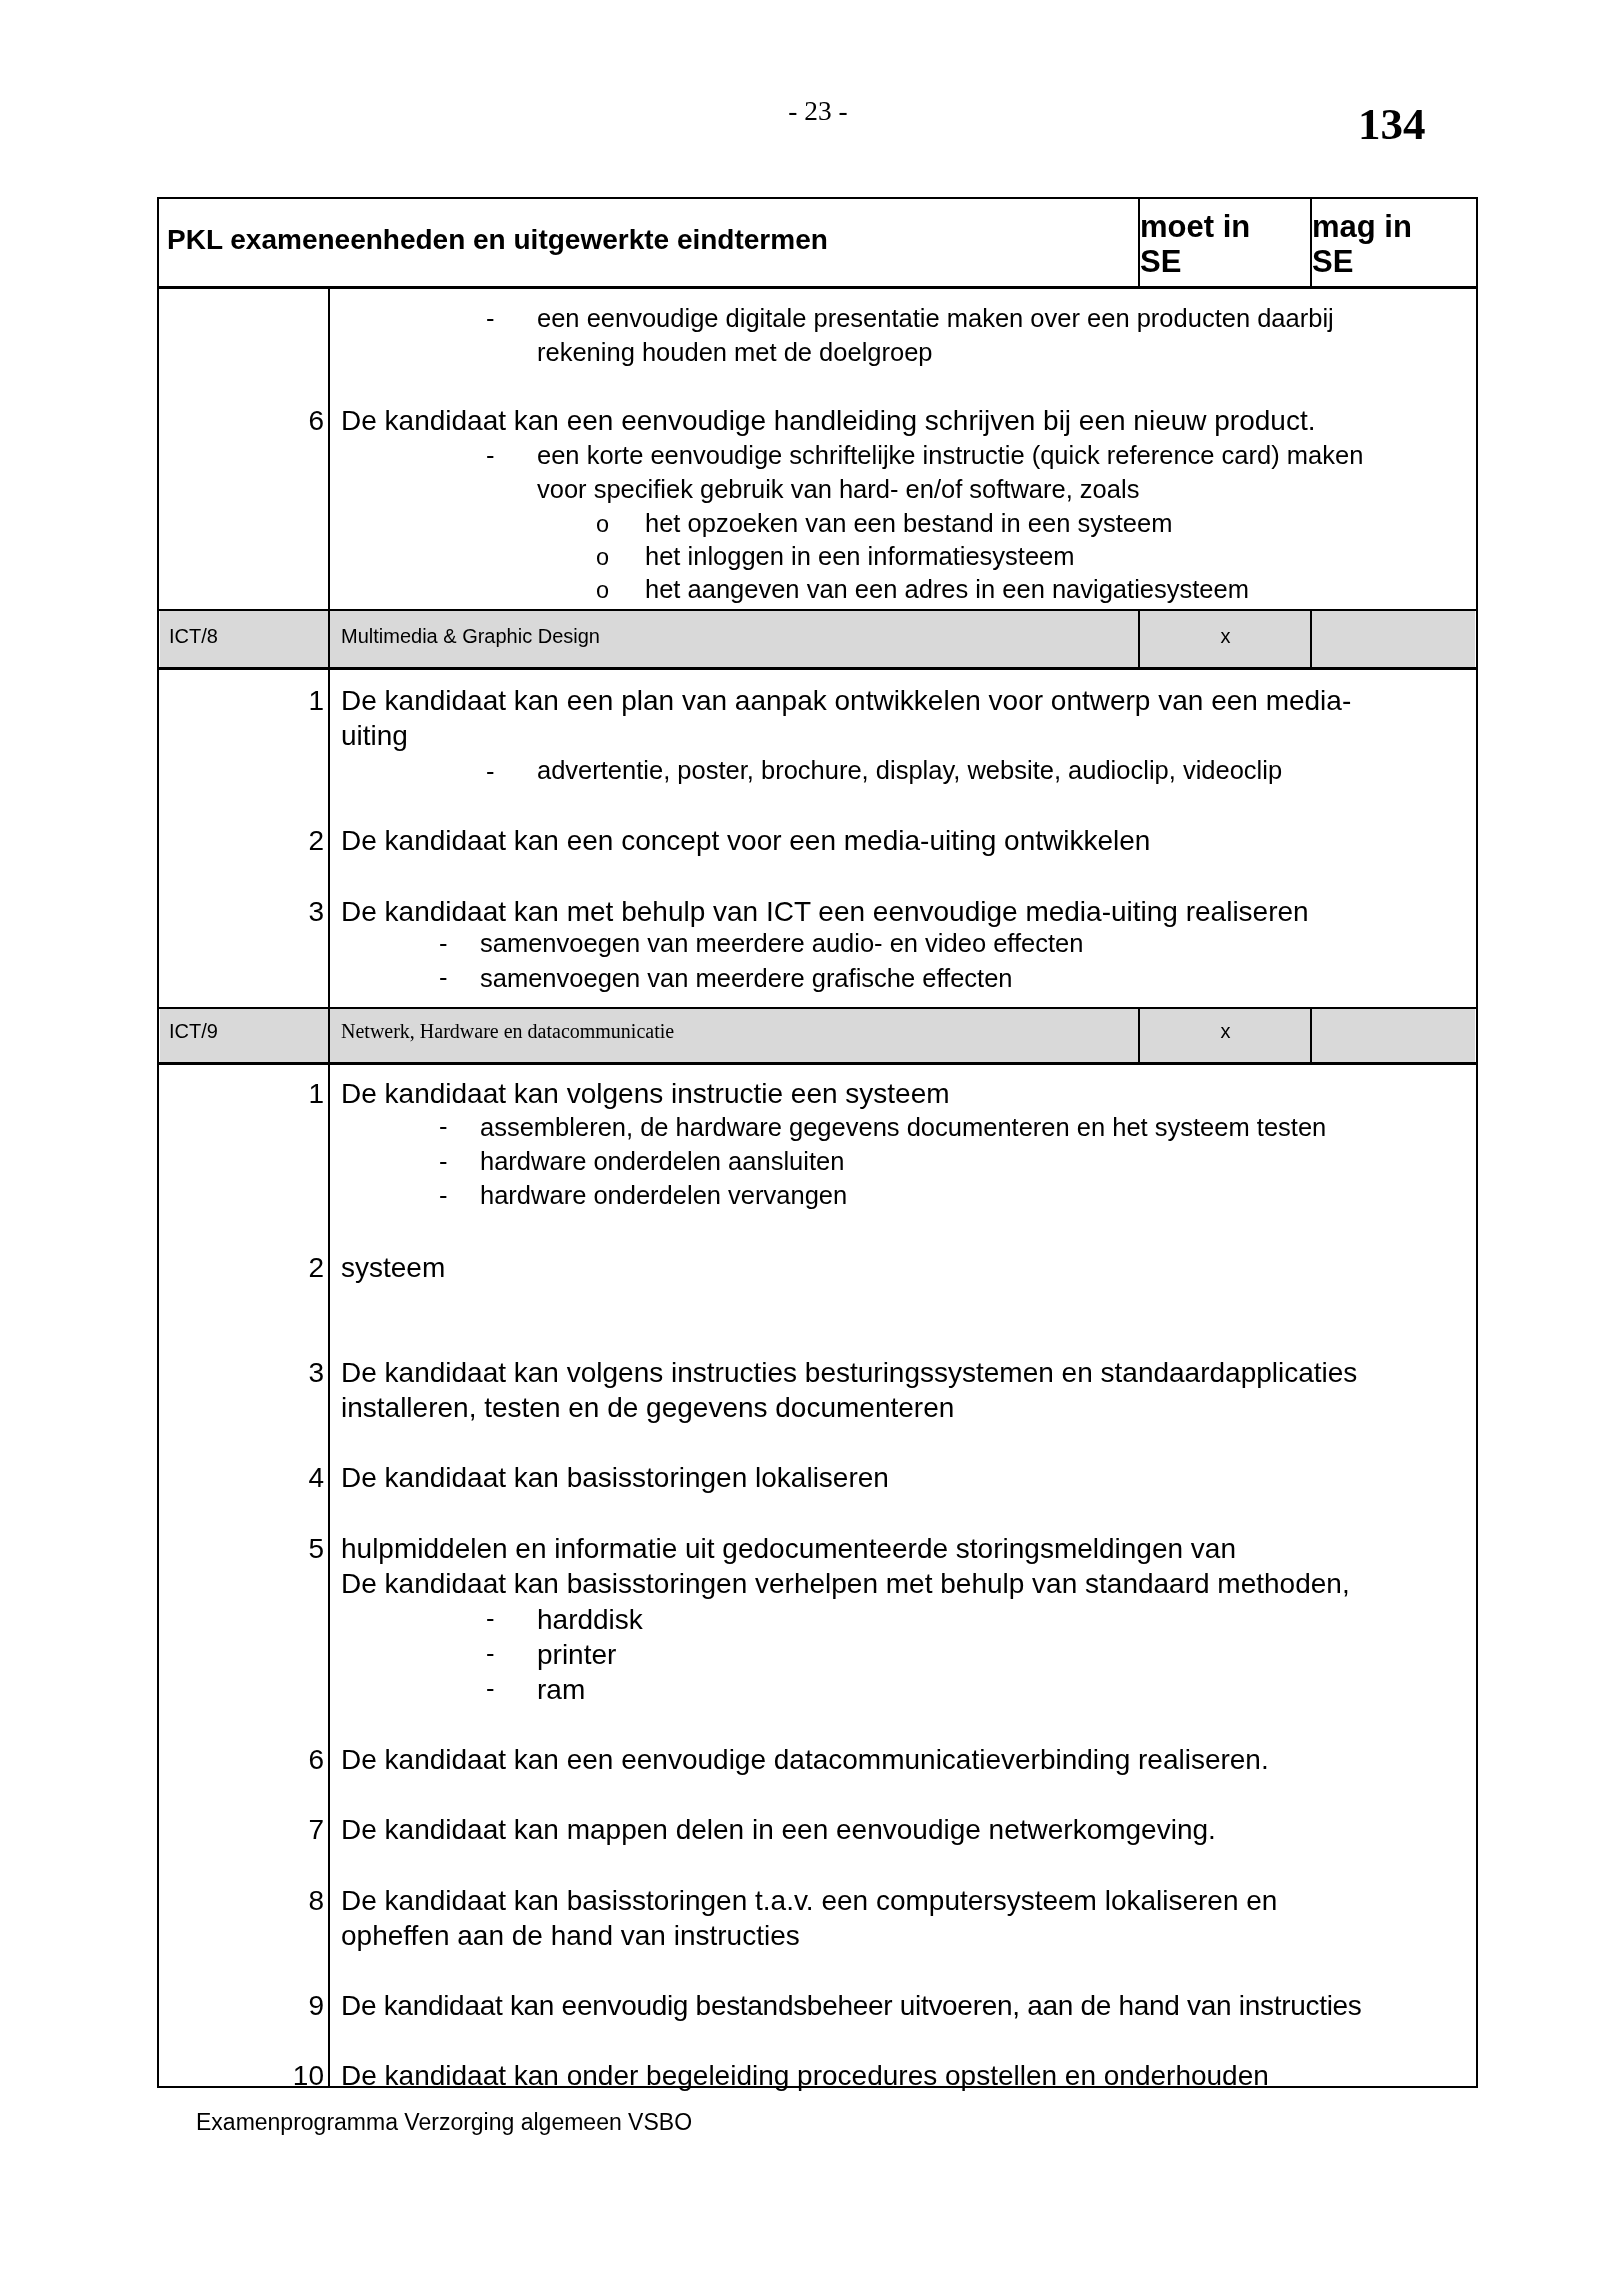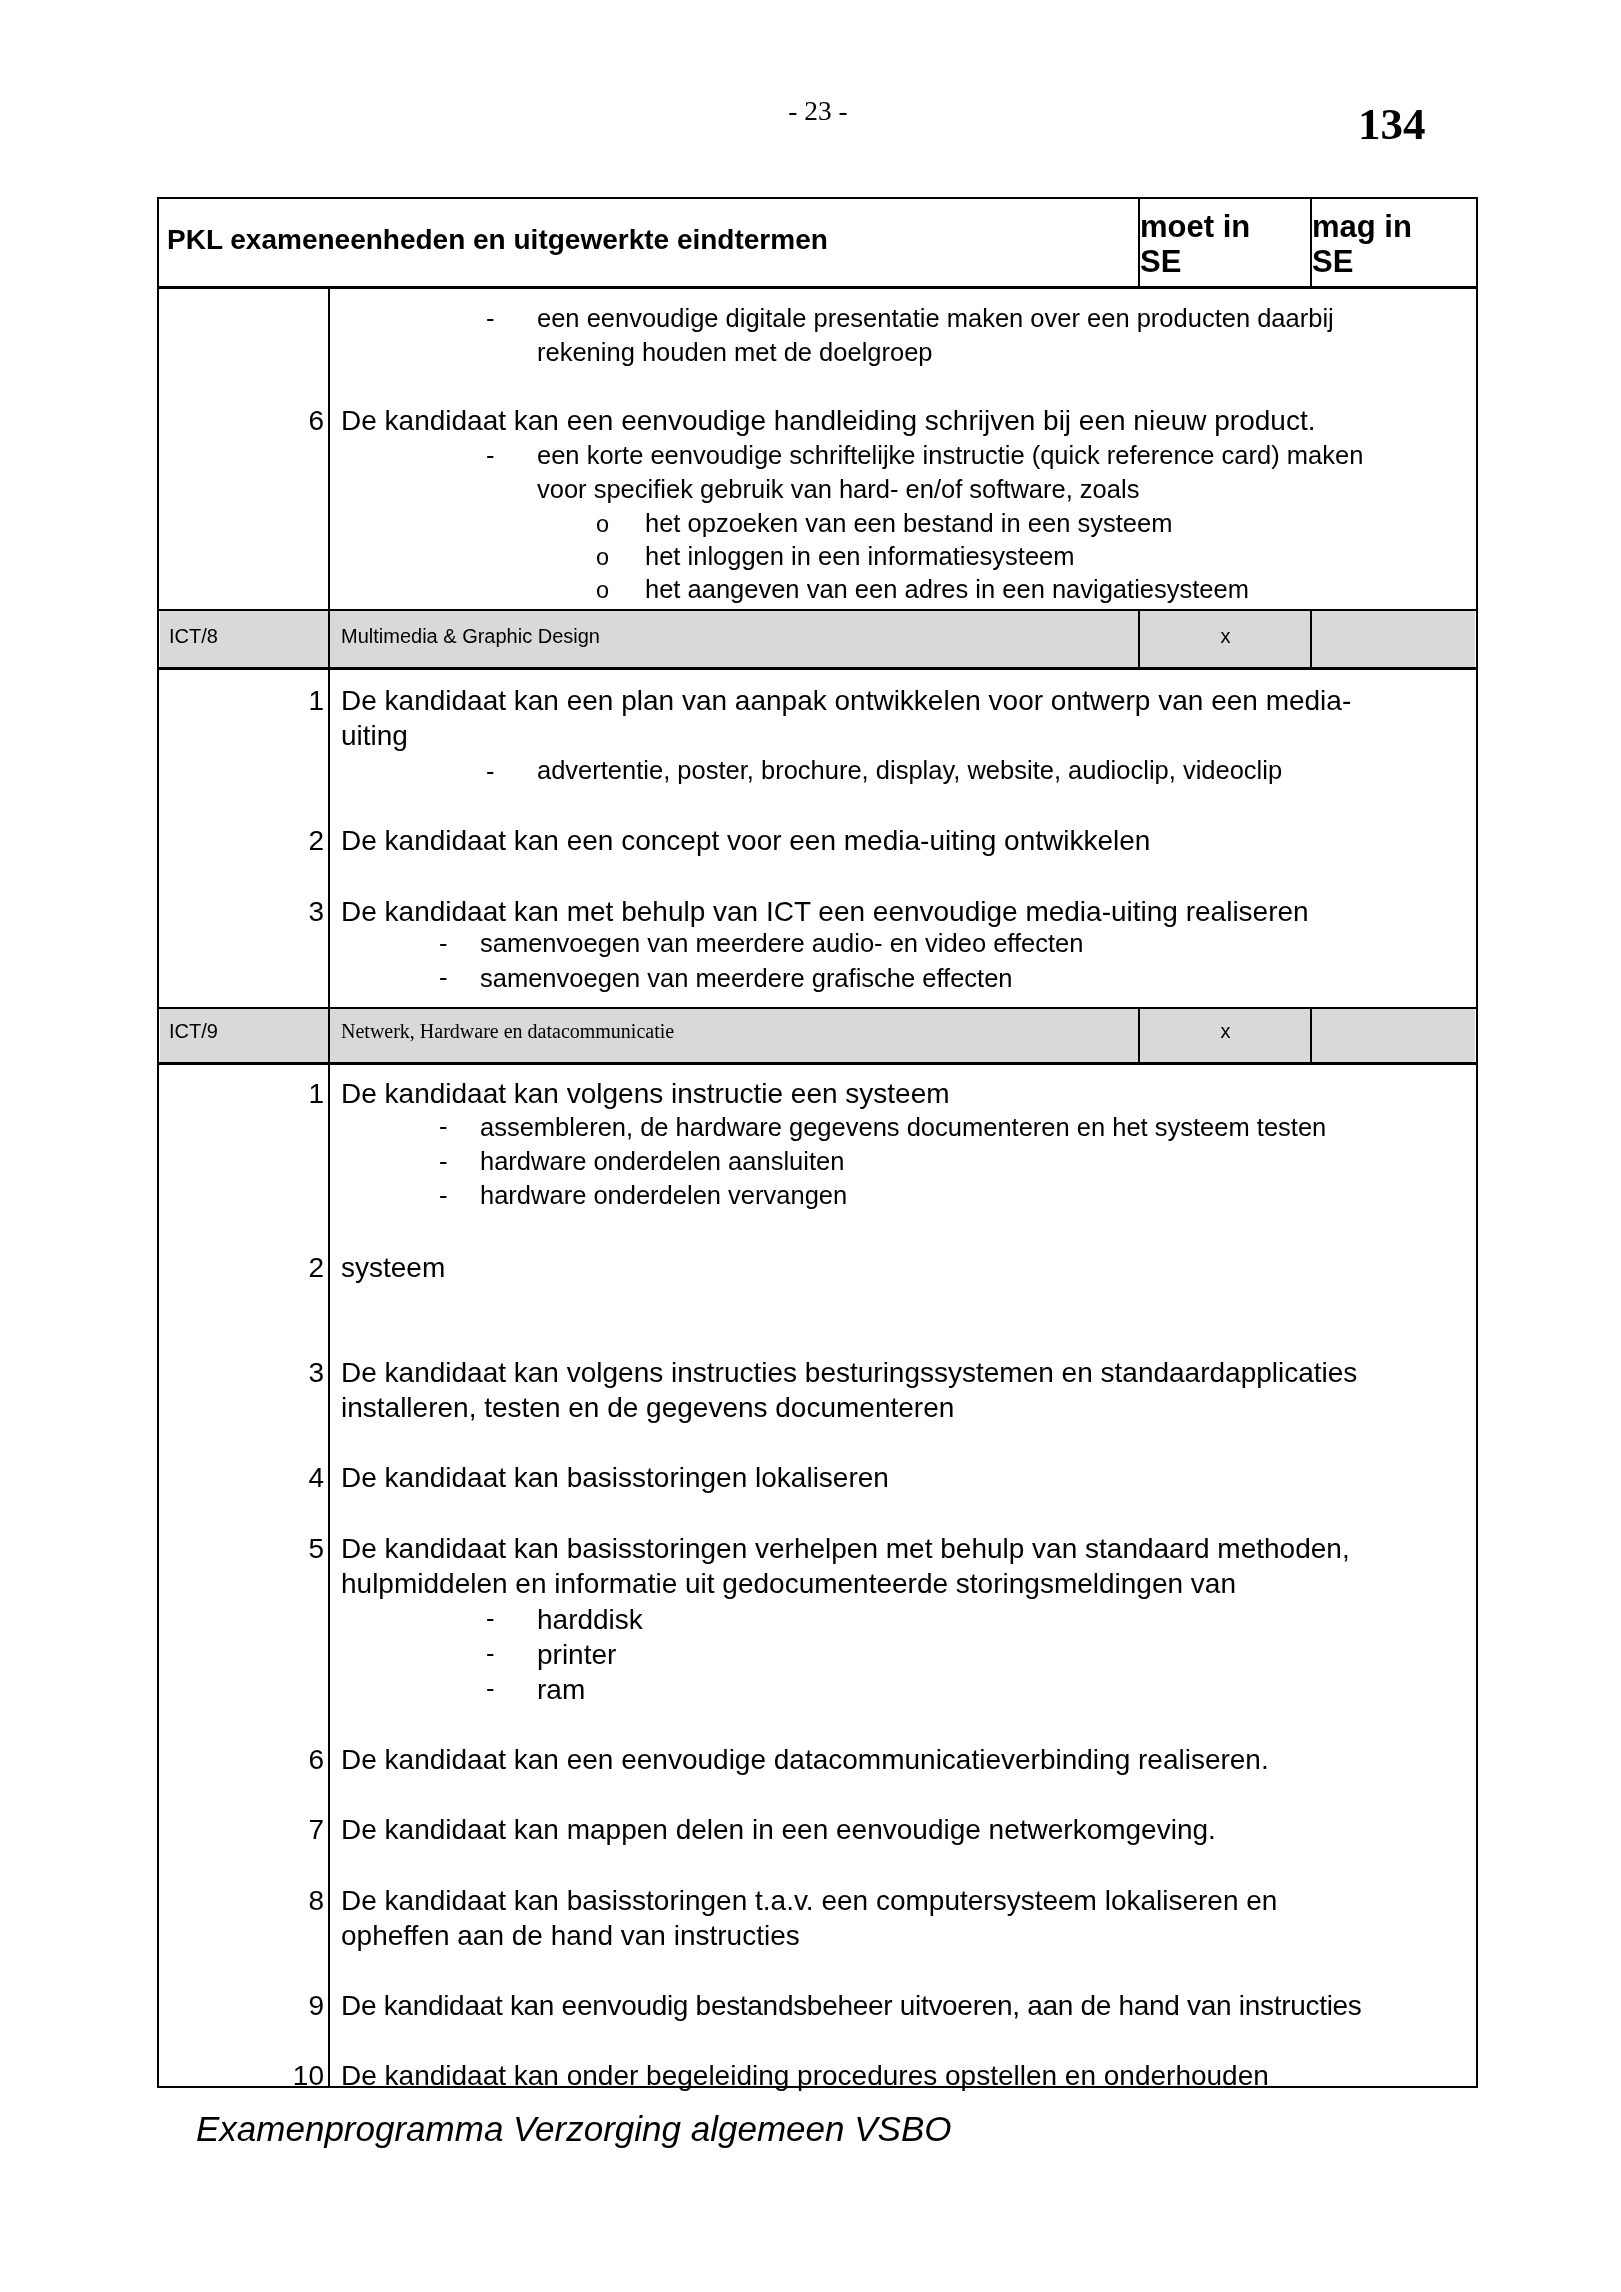--- a/index.html
+++ b/index.html
@@ -12,21 +12,21 @@
   .hline { position:absolute; height:2.9px; background:#000; }
   .band { position:absolute; background:#d9d9d9; }
   .hdr-title { left:167px; top:224px; font-weight:bold; font-size:28px; }
   .hdr-col { font-weight:bold; font-size:31px; text-align:left; line-height:35px; }
   .code { font-size:20px; }
   .num { font-size:28px; text-align:right; width:59px; }
   .main { font-size:28px; line-height:35px; }
   .sub { font-size:25.5px; line-height:34px; }
   .dash { font-size:25.5px; }
   .circ { font-size:23.5px; }
-  .footer { left:196px; top:2109px; font-style:italic; font-size:35px; }
+  .footer { left:196px; top:2109px; font-size:23px; }
 </style>
 </head>
 <body>
 
 <div class="abs pagenum">- 23 -</div>
 <div class="abs docnum">134</div>
 
 <div class="abs tbl"></div>
 
 <div class="band" style="left:160px; top:611px; width:1315px; height:57px;"></div>
@@ -120,22 +120,22 @@
 <div class="abs main" style="left:341px; top:1355px;">
   <div>De kandidaat kan volgens instructies besturingssystemen en standaardapplicaties</div>
   <div>installeren, testen en de gegevens documenteren</div>
 </div>
 
 <div class="abs num main" style="left:265px; top:1460px;">4</div>
 <div class="abs main" style="left:341px; top:1460px;">De kandidaat kan basisstoringen lokaliseren</div>
 
 <div class="abs num main" style="left:265px; top:1531px;">5</div>
 <div class="abs main" style="left:341px; top:1531px;">
+  <div>hulpmiddelen en informatie uit gedocumenteerde storingsmeldingen van</div>
   <div>De kandidaat kan basisstoringen verhelpen met behulp van standaard methoden,</div>
-  <div>hulpmiddelen en informatie uit gedocumenteerde storingsmeldingen van</div>
 </div>
 <div class="abs dash" style="left:486px; top:1604px;">-</div>
 <div class="abs main" style="left:537px; top:1602px;">harddisk</div>
 <div class="abs dash" style="left:486px; top:1639px;">-</div>
 <div class="abs main" style="left:537px; top:1637px;">printer</div>
 <div class="abs dash" style="left:486px; top:1674px;">-</div>
 <div class="abs main" style="left:537px; top:1672px;">ram</div>
 
 <div class="abs num main" style="left:265px; top:1742px;">6</div>
 <div class="abs main" style="left:341px; top:1742px;">De kandidaat kan een eenvoudige datacommunicatieverbinding realiseren.</div>

